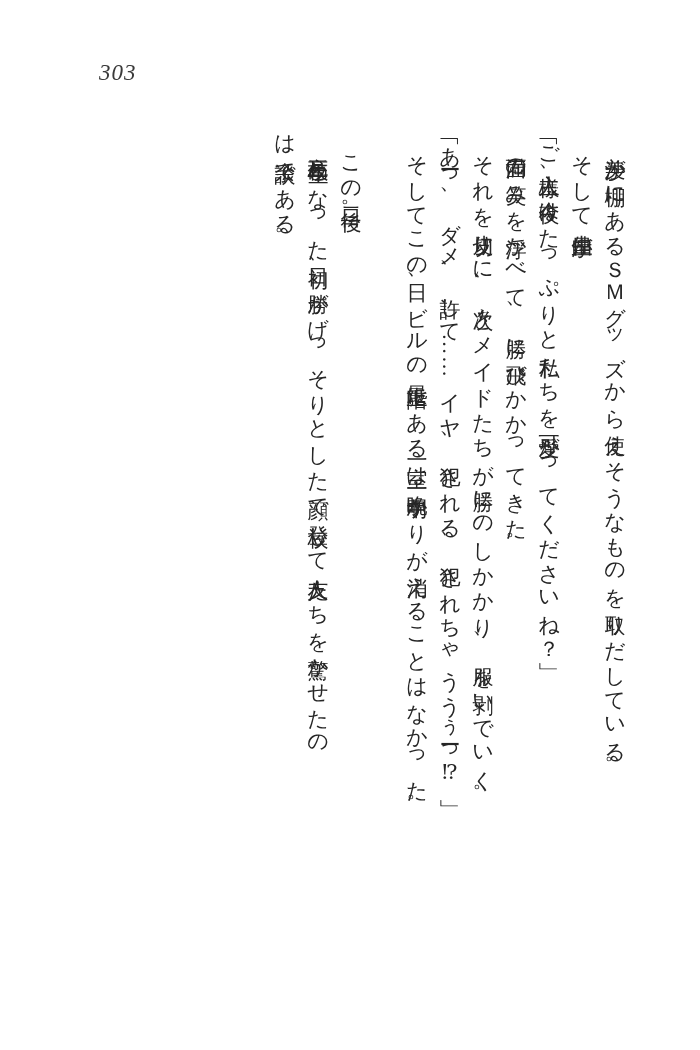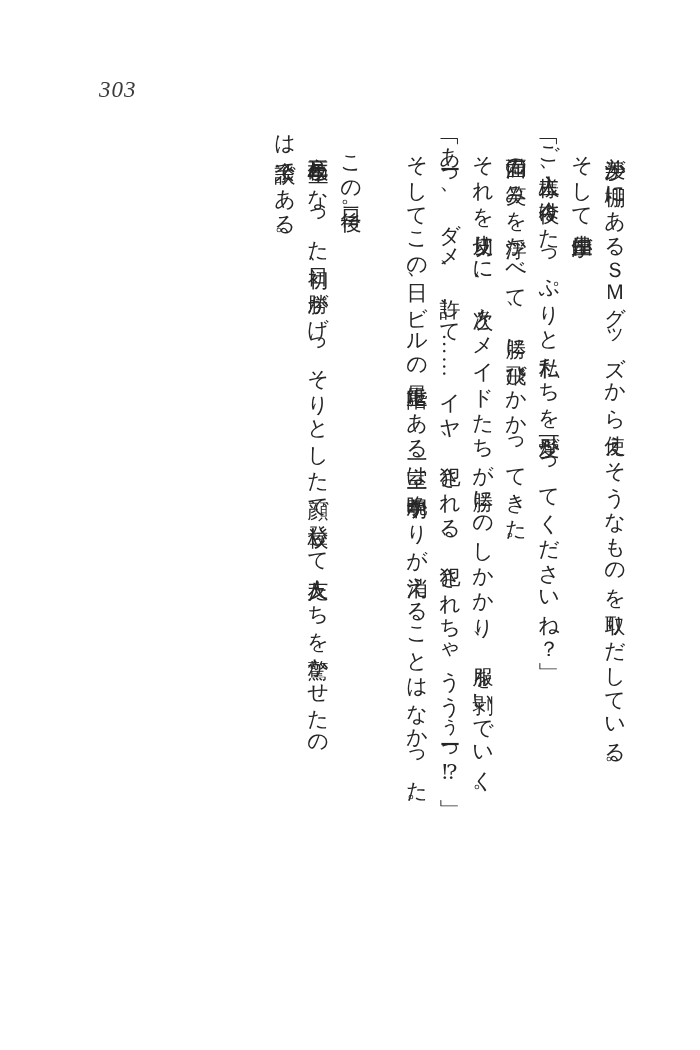--- a/index.html
+++ b/index.html
@@ -43,21 +43,21 @@
   .text-block p.indent  { text-indent: 1em; }
   .text-block p.bracket { text-indent: 0.5em; }
   .text-block p.flush   { text-indent: 0; }
   .text-block p.spacer  { width: 33px; }
 </style>
 </head>
 <body>
 
 <div class="page" style="background: rgb(255, 255, 255);">
 
-  <div class="page-number" style="color: rgb(58, 58, 58); margin-top: 17px;">303</div>
+  <div class="page-number" style="color: rgb(58, 58, 58);">303</div>
 
   <div class="text-block" style="color: rgb(38, 38, 38);">
     <p class="indent">美沙が棚にあるＳＭグッズから使えそうなものを取りだしている。</p>
     <p class="indent">そして由佳里が、</p>
     <p class="bracket">「ご主人様、今夜はたっぷりと私たちを可愛がってくださいね？」</p>
     <p class="indent">満面の笑みを浮かべて、勝に飛びかかってきた。</p>
     <p class="indent">それを皮切りに、次々とメイドたちが勝にのしかかり、服を剥いでいく。</p>
     <p class="bracket">「あーっ、ダメ、許して……イヤ、犯される、犯されちゃううぅーっ⁉」</p>
     <p class="indent">そしてこの日、ビルの最上階にある一室は一晩中明かりが消えることはなかった。</p>
     <p class="spacer"></p>

